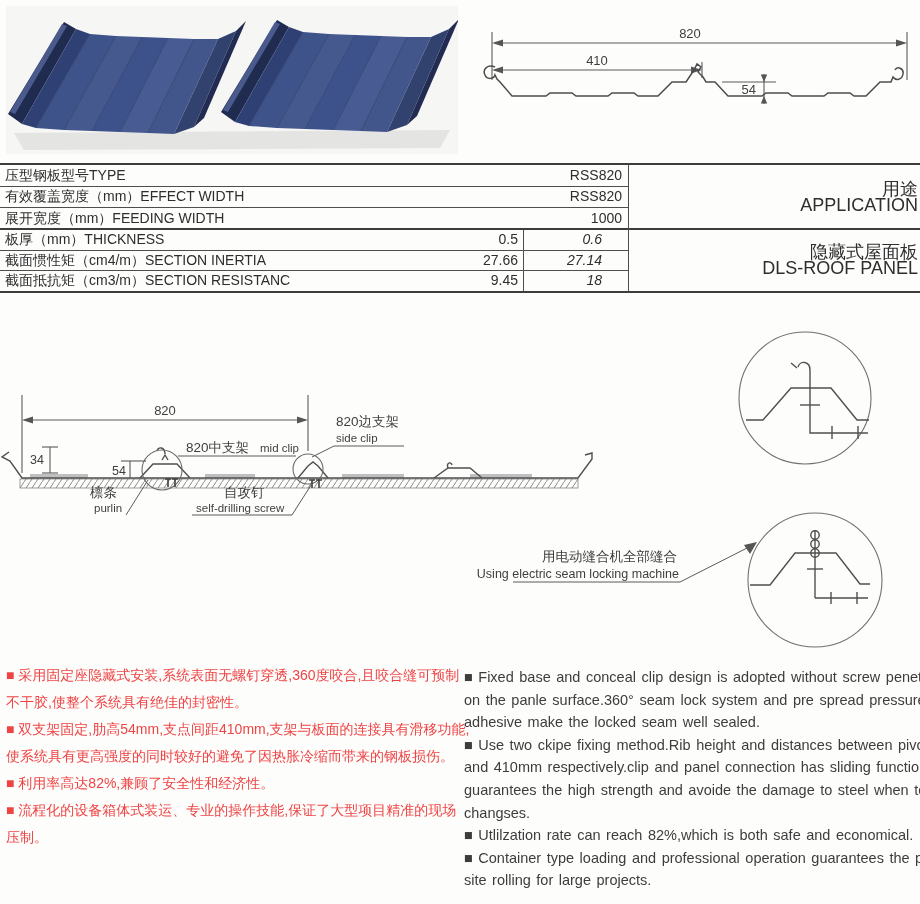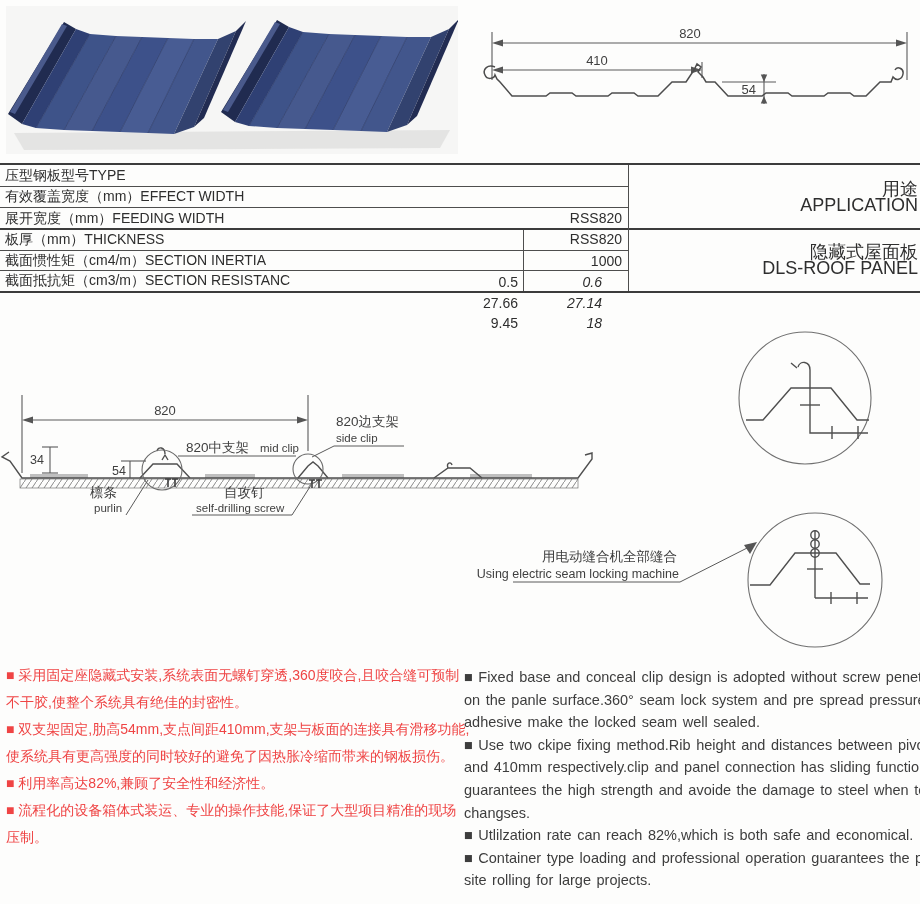--- a/index.html
+++ b/index.html
@@ -5,21 +5,21 @@
   html,body{margin:0;padding:0;background:#ffffff;}
   .page{position:relative;width:920px;height:904px;overflow:hidden;background:#fdfdfc;
         font-family:"Liberation Sans",sans-serif;color:#3a3a3a;}
   .abs{position:absolute;}
   svg text{font-family:"Liberation Sans",sans-serif;fill:#3f3f3f;}
   
   .spec{position:absolute;left:0;top:163px;width:920px;height:126px;
         border-top:2px solid #3c3c3c;border-bottom:2px solid #3c3c3c;font-size:14px;color:#2e2e2e;}
   .srow{position:absolute;left:0;width:628px;height:21px;line-height:21px;}
   .slabel{position:absolute;left:5px;top:0;white-space:nowrap;}
-  .sval{position:absolute;top:0;text-align:right;margin-top:43px;}
+  .sval{position:absolute;top:0;text-align:right;}
   .v-span{left:300px;width:322px;}
   .v-a{left:300px;width:218px;}
   .v-b{left:508px;width:94px;font-style:italic;}
   .hline{position:absolute;height:0;border-top:1px solid #4e4e4e;}
   .vline{position:absolute;width:0;border-left:1px solid #4e4e4e;}
   .side-cell{position:absolute;left:628px;width:290px;height:63px;display:flex;flex-direction:column;
              justify-content:center;align-items:flex-end;padding-right:1px;line-height:16px;font-size:18px;}
   
   .feat-cn{position:absolute;left:6px;top:662px;width:460px;font-size:14px;color:#ef4444;}
   .feat-cn div{height:27px;line-height:27px;white-space:nowrap;}

